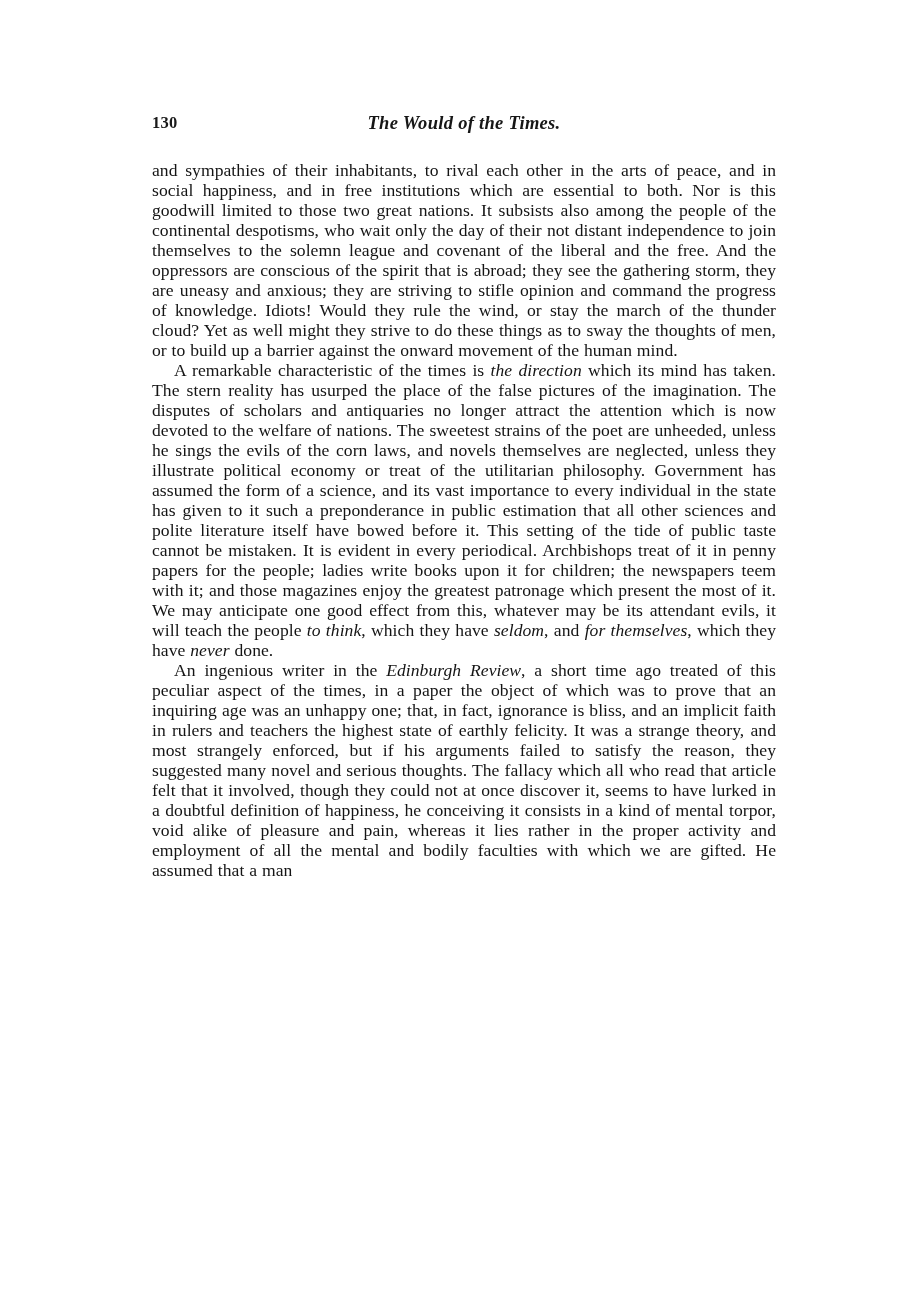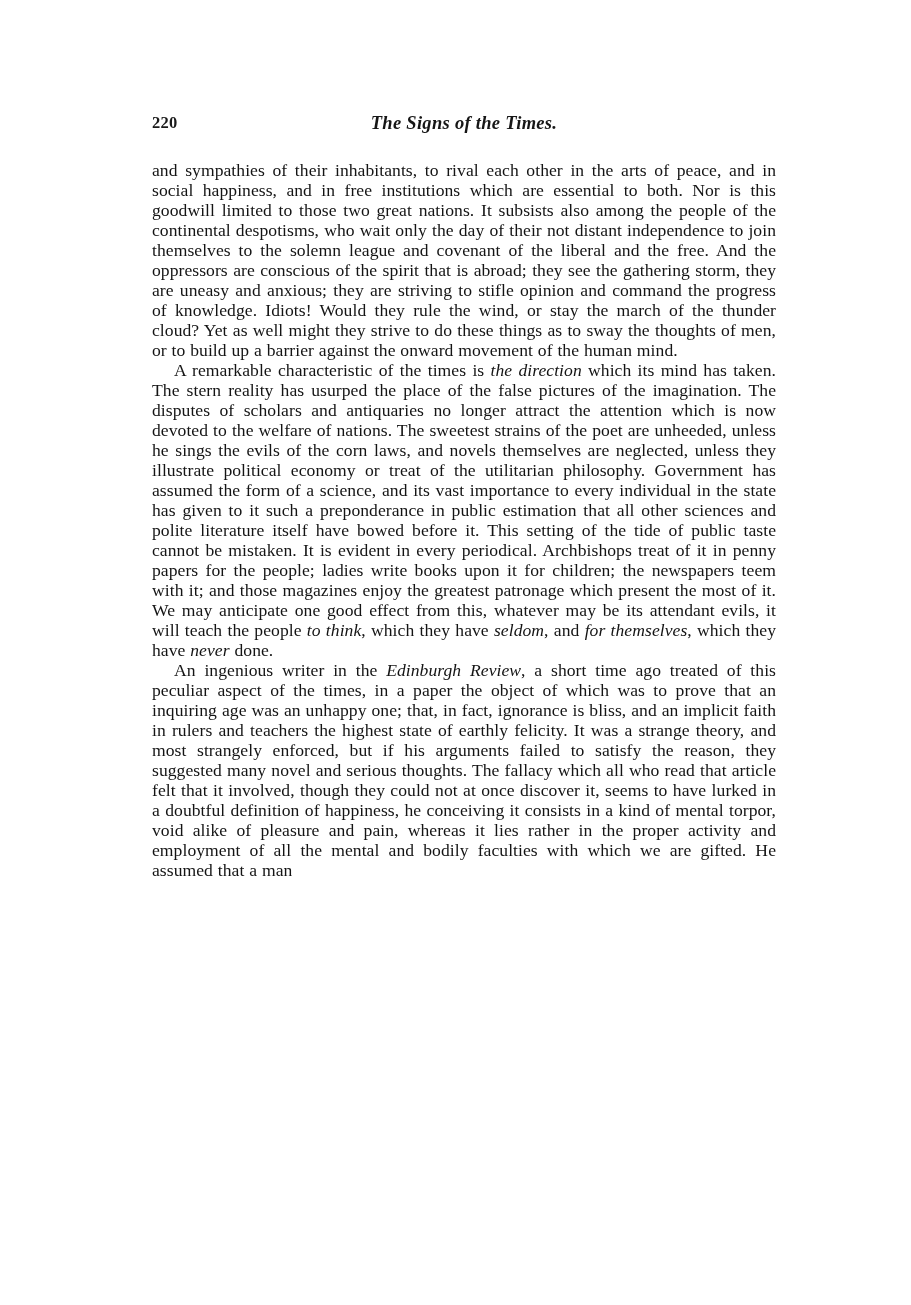--- a/index.html
+++ b/index.html
@@ -77,22 +77,22 @@
   .textblock, .running-head {
     text-rendering: optimizeLegibility;
   }
 </style>
 </head>
 <body>
 
 <div class="page" style="background: rgb(255, 255, 255);">
 
   <div class="running-head">
-    <span class="folio">220</span>
-    <span class="head-title">The Signs of the Times.</span>
+    <span class="folio">130</span>
+    <span class="head-title">The Would of the Times.</span>
   </div>
 
   <div class="textblock">
     <p class="para" style="color: rgb(20, 20, 20);"><span>and sympathies of their inhabitants, to rival each other in the arts of peace, and in social happiness, and in free institutions which are essential to both. Nor is this goodwill limited to those two great nations. It subsists also among the people of the continental despotisms, who wait only the day of their not distant independence to join themselves to the solemn league and covenant of the liberal and the free. And the oppressors are conscious of the spirit that is abroad; they see the gathering storm, they are uneasy and anxious; they are striving to stifle opinion and command the progress of knowledge. Idiots! Would they rule the wind, or stay the march of the thunder cloud? Yet as well might they strive to do these things as to sway the thoughts of men, or to build up a barrier against the onward movement of the human mind.</span></p>
     <p class="para indent" style="color: rgb(20, 20, 20);"><span>A remarkable characteristic of the times is </span><i>the direction</i><span> which its mind has taken. The stern reality has usurped the place of the false pictures of the imagination. The disputes of scholars and antiquaries no longer attract the attention which is now devoted to the welfare of nations. The sweetest strains of the poet are unheeded, unless he sings the evils of the corn laws, and novels themselves are neglected, unless they illustrate political economy or treat of the utilitarian philosophy. Government has assumed the form of a science, and its vast importance to every individual in the state has given to it such a preponderance in public estimation that all other sciences and polite literature itself have bowed before it. This setting of the tide of public taste cannot be mistaken. It is evident in every periodical. Archbishops treat of it in penny papers for the people; ladies write books upon it for children; the newspapers teem with it; and those magazines enjoy the greatest patronage which present the most of it. We may anticipate one good effect from this, whatever may be its attendant evils, it will teach the people </span><i>to think</i><span>, which they have </span><i>seldom</i><span>, and </span><i>for themselves</i><span>, which they have </span><i>never</i><span> done.</span></p>
     <p class="para indent" style="color: rgb(20, 20, 20);"><span>An ingenious writer in the </span><i>Edinburgh Review</i><span>, a short time ago treated of this peculiar aspect of the times, in a paper the object of which was to prove that an inquiring age was an unhappy one; that, in fact, ignorance is bliss, and an implicit faith in rulers and teachers the highest state of earthly felicity. It was a strange theory, and most strangely enforced, but if his arguments failed to satisfy the reason, they suggested many novel and serious thoughts. The fallacy which all who read that article felt that it involved, though they could not at once discover it, seems to have lurked in a doubtful definition of happiness, he conceiving it consists in a kind of mental torpor, void alike of pleasure and pain, whereas it lies rather in the proper activity and employment of all the mental and bodily faculties with which we are gifted. He assumed that a man</span></p>
   </div>
 
 </div>
 

